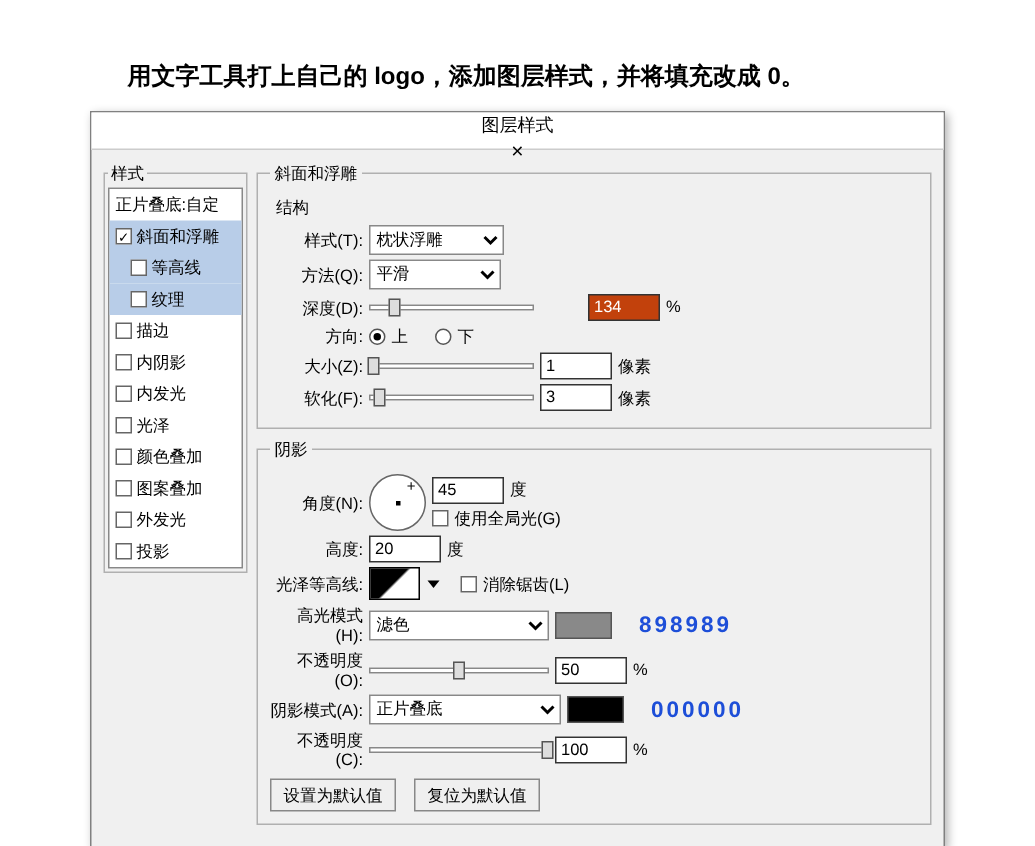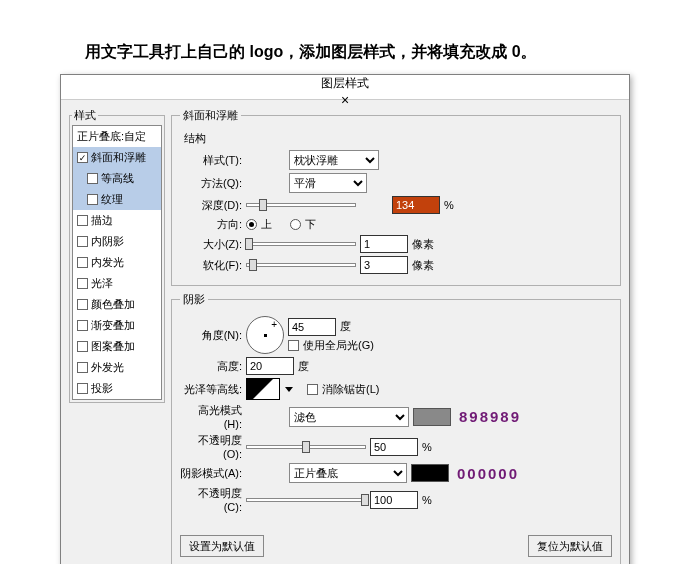--- a/index.html
+++ b/index.html
@@ -19,35 +19,35 @@
 .style-item.sel { background: #b8cde8; }
 .style-item.sub { padding-left: 14px; }
 .chk { width: 11px; height: 11px; border: 1px solid #666; background: #fff; display: inline-flex; align-items: center; justify-content: center; font-size: 9px; }
 .chk.on::before { content: "✓"; color: #000; }
 .center-col { flex: 1; }
 fieldset.grp { border: 1px solid #b0b0b0; padding: 6px 8px 8px; margin-bottom: 6px; }
 fieldset.grp legend { font-size: 11px; padding: 0 3px; }
 .subhead { font-size: 11px; margin: 2px 0 4px 4px; }
 .row { display: flex; align-items: center; margin: 3px 0; gap: 4px; font-size: 11px; }
 .lbl { width: 62px; text-align: right; }
-select { height: 20px; font-size: 11px; border: 1px solid #888; background: #fff; margin-left: 43px; }
+select { height: 20px; font-size: 11px; border: 1px solid #888; background: #fff; }
 .slider { height: 4px; background: #fff; border: 1px solid #888; position: relative; display: inline-block; }
 .slider .thumb { position: absolute; width: 8px; height: 12px; background: #ddd; border: 1px solid #555; top: -5px; transform: translateX(-50%); }
 .numbox { width: 48px; height: 18px; border: 1px solid #333; background: #fff; padding: 0 3px; font-size: 11px; display: inline-flex; align-items: center; }
 .numbox.hl { background: #c2410c; color: #fff; margin-left: 32px; }
 .radio { width: 11px; height: 11px; border: 1px solid #555; border-radius: 50%; display: inline-flex; align-items: center; justify-content: center; background: #fff; }
 .radio.on::before { content: ""; width: 5px; height: 5px; background: #000; border-radius: 50%; }
 .angle { width: 38px; height: 38px; border: 1px solid #666; border-radius: 50%; background: #fff; position: relative; }
 .angle .dot { position: absolute; width: 3px; height: 3px; background: #000; top: 17px; left: 17px; }
 .angle .cross { position: absolute; font-size: 10px; top: 2px; right: 6px; }
 .swatch-thumb { width: 34px; height: 22px; border: 1px solid #000; background: linear-gradient(135deg,#000 48%,#fff 52%); display: inline-block; }
 .tri { width: 0; height: 0; border-left: 4px solid transparent; border-right: 4px solid transparent; border-top: 5px solid #000; display: inline-block; margin-left: 1px; }
 .swatch { width: 38px; height: 18px; display: inline-block; border: 1px solid #555; }
-.anno { font-weight: bold; color: #701a75; font-size: 15px; letter-spacing: 2px; margin-left: 4px; }
-.btnrow { display: flex; justify-content: space-between; gap: 12px; margin-top: 22px; }
+.anno { font-weight: bold; color: #1d4ed8; font-size: 15px; letter-spacing: 2px; margin-left: 14px; }
+.btnrow { display: flex; justify-content: flex-start; gap: 12px; margin-top: 6px; }
 .btn { min-width: 84px; height: 22px; border: 1px solid #888; background: #efefef; font-size: 11px; display: inline-flex; align-items: center; justify-content: center; cursor: pointer; }
 .right-col { width: 100px; display: flex; flex-direction: column; align-items: center; gap: 8px; }
 .rbtn { width: 90px; height: 22px; border: 1px solid #888; background: #efefef; font-size: 11px; display: flex; align-items: center; justify-content: center; cursor: pointer; }
 .rbtn.primary { border: 2px solid #3a6db5; }
 .preview-chk { display: flex; align-items: center; gap: 4px; font-size: 11px; }
 .preview-sw { width: 46px; height: 46px; border: 1px solid #999; background: #e8e8e8; box-shadow: inset 1px 1px 0 #fff, 2px 2px 4px rgba(0,0,0,0.3); margin-top: 4px; }
 </style>
 </head>
 <body>
 <div class="page">
@@ -94,24 +94,20 @@
                 <div class="style-item">
                   <span class="chk"></span>
                   <span>光泽</span>
                 </div>
                 <div class="style-item">
                   <span class="chk"></span>
                   <span>颜色叠加</span>
                 </div>
                 <div class="style-item">
                   <span class="chk"></span>
-                  <span>渐变叠加</span>
-                </div>
-                <div class="style-item">
-                  <span class="chk"></span>
                   <span>图案叠加</span>
                 </div>
                 <div class="style-item">
                   <span class="chk"></span>
                   <span>外发光</span>
                 </div>
                 <div class="style-item">
                   <span class="chk"></span>
                   <span>投影</span>
                 </div>
@@ -123,21 +119,21 @@
     <div class="center-col">
       <fieldset class="grp">
         <legend>斜面和浮雕</legend>
         <div class="subhead">结构</div>
         <div class="row">
           <span class="lbl">样式(T):</span>
           <select style="width:90px"><option>枕状浮雕</option></select>
         </div>
         <div class="row">
           <span class="lbl">方法(Q):</span>
-          <select style="width:78px"><option>平滑</option></select>
+          <select style="width:88px"><option>平滑</option></select>
         </div>
         <div class="row">
           <span class="lbl">深度(D):</span>
           <span class="slider" style="width:110px">
                 <span class="thumb" style="left:15%"></span>
               </span>
           <span class="numbox hl">134</span>
           <span>%</span>
         </div>
         <div class="row">
@@ -207,21 +203,21 @@
         <div class="row">
           <span class="lbl">不透明度(O):</span>
           <span class="slider" style="width:120px">
                 <span class="thumb" style="left:50%"></span>
               </span>
           <span class="numbox">50</span>
           <span>%</span>
         </div>
         <div class="row">
           <span class="lbl">阴影模式(A):</span>
-          <select style="width:118px"><option>正片叠底</option></select>
+          <select style="width:128px"><option>正片叠底</option></select>
           <span class="swatch" style="background:#000000"></span>
           <span class="anno">000000</span>
         </div>
         <div class="row">
           <span class="lbl">不透明度(C):</span>
           <span class="slider" style="width:120px">
                 <span class="thumb" style="left:100%"></span>
               </span>
           <span class="numbox">100</span>
           <span>%</span>

